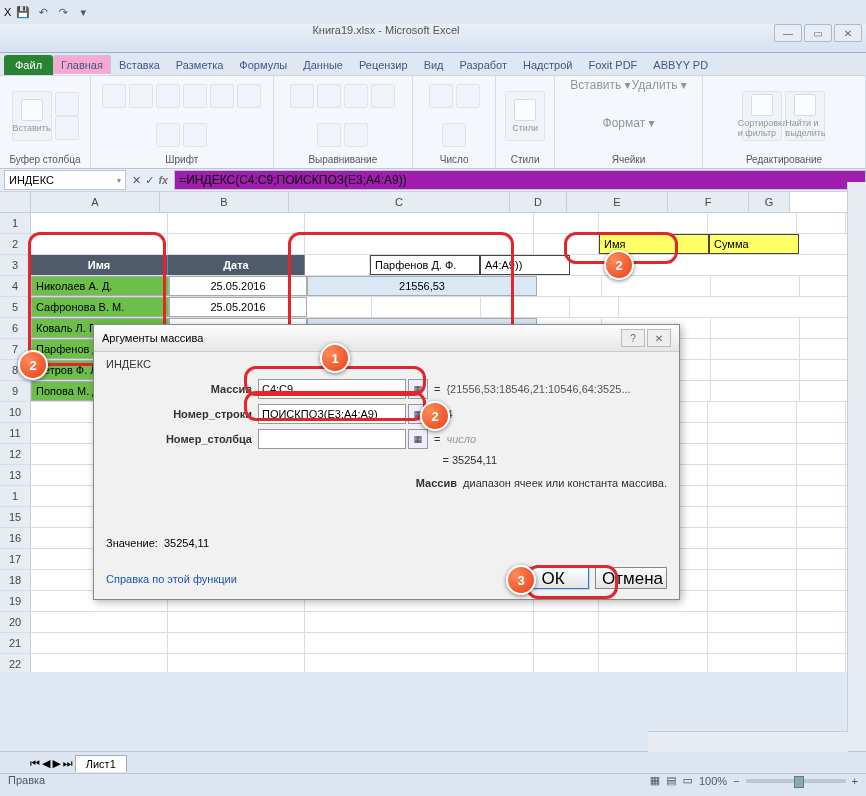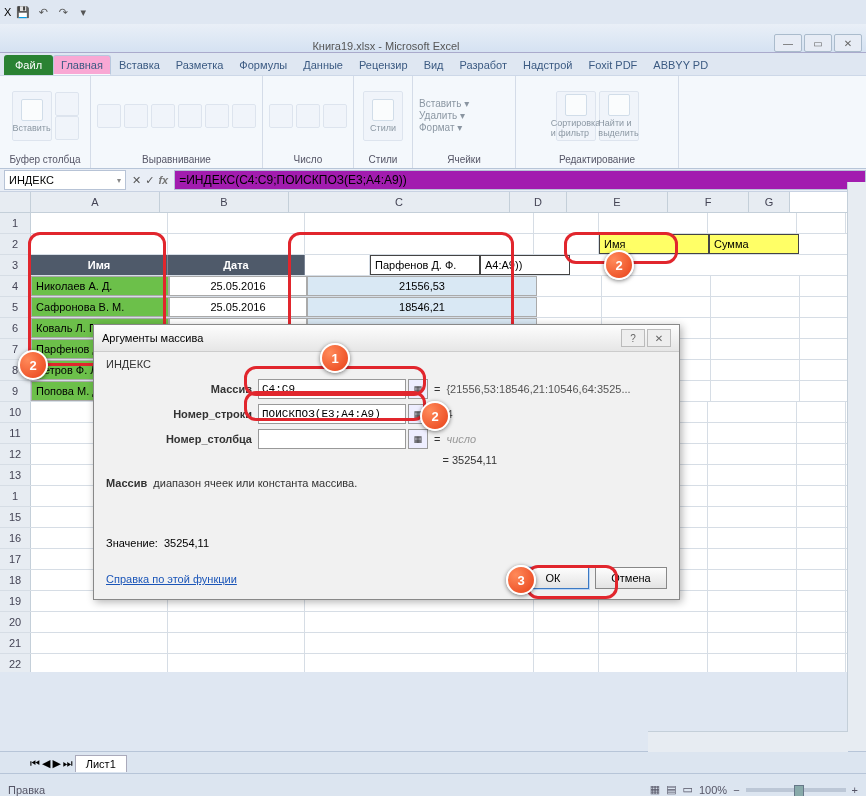--- a/index.html
+++ b/index.html
@@ -1,17 +1,17 @@
 <!DOCTYPE html>
 <html><head>
 <meta charset="utf-8">
 <style>
   body{margin:0;font-family:Tahoma,Segoe UI,sans-serif;font-size:11px;background:#888;overflow:hidden}
   .app{width:866px;height:796px;background:#dfe7f2;position:relative;margin:0 auto}
-  .titlebar{height:28px;background:linear-gradient(#e9eff7,#d5e2f2);display:flex;align-items:flex-end;border-bottom:1px solid #aac}
+  .titlebar{height:28px;background:linear-gradient(#e9eff7,#d5e2f2);display:flex;align-items:flex-start;border-bottom:1px solid #aac}
   .titlebar .title{flex:1;text-align:center;color:#555}
   .winbtns{display:flex;margin-right:4px}
   .winbtn{width:26px;height:16px;margin-left:2px;background:#e7ecf5;border:1px solid #abc;border-radius:2px;display:flex;align-items:center;justify-content:center;color:#666;font-size:10px}
   .qat{height:24px;display:flex;align-items:center;padding-left:4px;gap:4px;background:#dfe7f2}
   .qat span{width:16px;height:16px;display:flex;align-items:center;justify-content:center;color:#555}
   .tabs{height:22px;display:flex;align-items:flex-end;padding-left:4px;background:#dfe7f2}
   .tab{padding:3px 7px;border:1px solid transparent;color:#3b5a82;cursor:pointer;font-size:11px}
   .tab.file{background:#2a8233;color:#fff;border-radius:3px 3px 0 0;padding:3px 10px}
   .tab.active{background:#f9a8d4;border:1px solid #b8c8de;border-bottom-color:#f6fafd;border-radius:3px 3px 0 0}
   .ribbon{height:92px;background:#f4f8fc;border-top:1px solid #cdd8e8;border-bottom:1px solid #b7c5d8;display:flex}
@@ -46,31 +46,31 @@
   .redbox{position:absolute;border:3px solid #e1262d;border-radius:12px;pointer-events:none}
   .callout{position:absolute;width:26px;height:26px;border-radius:50%;background:radial-gradient(circle at 30% 30%,#ff8a5a,#e84018);border:2px solid #fff;box-shadow:0 1px 4px rgba(0,0,0,.5);color:#fff;display:flex;align-items:center;justify-content:center;font-weight:bold;font-size:13px;pointer-events:none}
   .dialog{position:absolute;left:93px;top:132px;width:585px;height:274px;background:#f1f1f1;border:1px solid #888;box-shadow:2px 2px 8px rgba(0,0,0,.3)}
   .dlg-title{height:26px;background:linear-gradient(#fdfdfd,#e6e6e6);border-bottom:1px solid #ccc;display:flex;align-items:center;padding:0 8px;justify-content:space-between}
   .dlg-title .btns{display:flex;gap:2px}
   .dlg-title .btns span{width:22px;height:16px;border:1px solid #bbb;background:#eee;display:flex;align-items:center;justify-content:center;font-size:10px;color:#666}
   .dlg-body{padding:6px 12px;color:#333}
   .dlg-fn{font-weight:normal;margin-bottom:8px}
   .argrow{display:flex;align-items:center;margin:3px 0;height:22px}
   .argrow label{width:146px;text-align:right;padding-right:6px;font-weight:bold}
-  .argrow input{width:140px;height:18px;border:1px solid #999;background:#fff;padding:0 3px;font-size:11px;font-family:Liberation Mono, monospace}
+  .argrow input{width:140px;height:18px;border:1px solid #999;background:#fff;padding:0 3px;font-size:11px;font-family:Liberation Sans, sans-serif}
   .argrow .refbtn{width:18px;height:18px;border:1px solid #999;background:#eef;margin-left:2px;display:flex;align-items:center;justify-content:center;font-size:9px}
   .argrow .eq{margin:0 6px}
   .argrow .res{color:#555;font-size:11px;flex:1;overflow:hidden;white-space:nowrap}
   .dlg-desc{margin-top:10px;font-size:11px;line-height:1.4}
   .dlg-foot{position:absolute;bottom:50px;left:12px}
-  .dlg-help{position:absolute;bottom:14px;left:12px;color:#1a55b8;text-decoration:underline;cursor:pointer}
+  .dlg-help{position:absolute;bottom:14px;left:12px;color:#1a55b8;cursor:pointer}
   .dlg-btns{position:absolute;bottom:10px;right:12px;display:flex;gap:6px}
-  .dlg-btns button{width:72px;height:22px;border:1px solid #888;background:linear-gradient(#fdfdfd,#e3e3e3);font-size:11px;font-family:inherit;cursor:pointer}
+  .dlg-btns button{width:72px;height:22px;border:1px solid #888;background:linear-gradient(#fdfdfd,#e3e3e3);font-size:17px;font-family:inherit;cursor:pointer}
   .dlg-btns button.ok{border:1px solid #3b79c4;outline:1px solid #bcd6f4}
-  .statusbar{position:absolute;bottom:0;left:0;right:0;height:22px;background:#dce5f0;border-top:1px solid #b7c5d8;display:flex;align-items:flex-end;padding:0 8px;justify-content:space-between;color:#556}
+  .statusbar{position:absolute;bottom:0;left:0;right:0;height:22px;background:#dce5f0;border-top:1px solid #b7c5d8;display:flex;align-items:flex-start;padding:0 8px;justify-content:space-between;color:#556}
   .sheettabs{position:absolute;bottom:22px;left:0;right:0;height:22px;background:#dce5f0;border-top:1px solid #b7c5d8;display:flex;align-items:center;padding-left:30px;gap:2px}
   .sheettab{padding:2px 10px;background:#fff;border:1px solid #aab;border-bottom:none;font-size:11px}
   .scrollbar-v{position:absolute;right:0;top:182px;bottom:44px;width:18px;background:#e7ecf2;border-left:1px solid #c4cfd9}
   .scrollbar-h{position:absolute;bottom:22px;right:18px;width:200px;height:20px;background:#e7ecf2;border-top:1px solid #c4cfd9}
   .zoom{display:flex;align-items:center;gap:6px}
   .zoom .slider{width:100px;height:4px;background:#bcc7d6;position:relative}
   .zoom .slider .thumb{position:absolute;left:48px;top:-3px;width:8px;height:10px;background:#8aa;border:1px solid #678}
 </style>
 </head>
 <body>
@@ -112,20 +112,33 @@
             <div class="ic"></div>
             <span>Вставить</span>
           </div>
           <div>
             <div class="fakebtn"></div>
             <div class="fakebtn"></div>
           </div>
         </div>
         <div class="lbl">Буфер столбца</div>
       </div>
+    <div class="rgroup" style="min-width:140px">
+        <div class="body">
+          <div class="fakebtn"></div>
+          <div class="fakebtn"></div>
+          <div class="fakebtn"></div>
+          <div class="fakebtn"></div>
+          <div class="fakebtn"></div>
+          <div class="fakebtn"></div>
+          <div class="fakebtn"></div>
+          <div class="fakebtn"></div>
+        </div>
+        <div class="lbl">Шрифт</div>
+      </div>
     <div class="rgroup" style="min-width:120px">
         <div class="body">
           <div class="fakebtn"></div>
           <div class="fakebtn"></div>
           <div class="fakebtn"></div>
           <div class="fakebtn"></div>
           <div class="fakebtn"></div>
           <div class="fakebtn"></div>
         </div>
         <div class="lbl">Выравнивание</div>
@@ -141,21 +154,21 @@
     <div class="rgroup" style="min-width:46px">
         <div class="body">
           <div class="bigbtn">
             <div class="ic"></div>
             <span>Стили</span>
           </div>
         </div>
         <div class="lbl">Стили</div>
       </div>
     <div class="rgroup" style="min-width:90px">
-        <div class="body" style="flex-direction:column;align-items:flex-start;gap:1px;font-size:10px;color:#456">
+        <div class="body" style="flex-direction:row;align-items:flex-start;gap:1px;font-size:12px;color:#456">
           <span>Вставить ▾</span>
           <span>Удалить ▾</span>
           <span>Формат ▾</span>
         </div>
         <div class="lbl">Ячейки</div>
       </div>
     <div class="rgroup" style="min-width:150px">
         <div class="body">
           <div class="bigbtn">
             <div class="ic"></div>
@@ -231,21 +244,20 @@
           <div class="cell cC salary-blue">21556,53</div>
           <div class="cell cD"></div>
           <div class="cell cE"></div>
           <div class="cell cF"></div>
           <div class="cell cG"></div>
         </div>
         <div class="row">
           <div class="rh">5</div>
           <div class="cell cA name-green">Сафронова В. М.</div>
           <div class="cell cB date-cell">25.05.2016</div>
-          <div class="cell cC salary-blue">18546,21</div>
           <div class="cell cD"></div>
           <div class="cell cE"></div>
           <div class="cell cF"></div>
           <div class="cell cG"></div>
         </div>
         <div class="row">
           <div class="rh">6</div>
           <div class="cell cA name-green">Коваль Л. П.</div>
           <div class="cell cB date-cell">25.05.2016</div>
           <div class="cell cC salary-blue">10546,64</div>
@@ -448,21 +460,21 @@
             <span class="res">4</span>
         </div>
         <div class="argrow">
           <label>Номер_столбца</label>
           <input value="" style="">
           <div class="refbtn">▦</div>
           <span class="eq">=</span>
             <span class="res" style="color:#999;font-style:italic">число</span>
         </div>
         <div style="text-align:right;padding-right:170px;margin-top:4px">=  35254,11</div>
-        <div class="dlg-desc" style="text-align:left"><b>Массив</b>&nbsp;&nbsp;<span>диапазон ячеек или константа массива.</span></div>
+        <div class="dlg-desc" style="text-align:right"><b>Массив</b>&nbsp;&nbsp;<span>диапазон ячеек или константа массива.</span></div>
       </div>
       <div class="dlg-foot"><span>Значение:</span>&nbsp;&nbsp;<span>35254,11</span></div>
       <div class="dlg-help">Справка по этой функции</div>
       <div class="dlg-btns">
         <button class="ok">ОК</button>
         <button>Отмена</button>
       </div>
 
       <div class="redbox" style="left:150px;top:41px;width:176px;height:24px"></div>
       <div class="redbox" style="left:150px;top:66px;width:176px;height:24px"></div>

